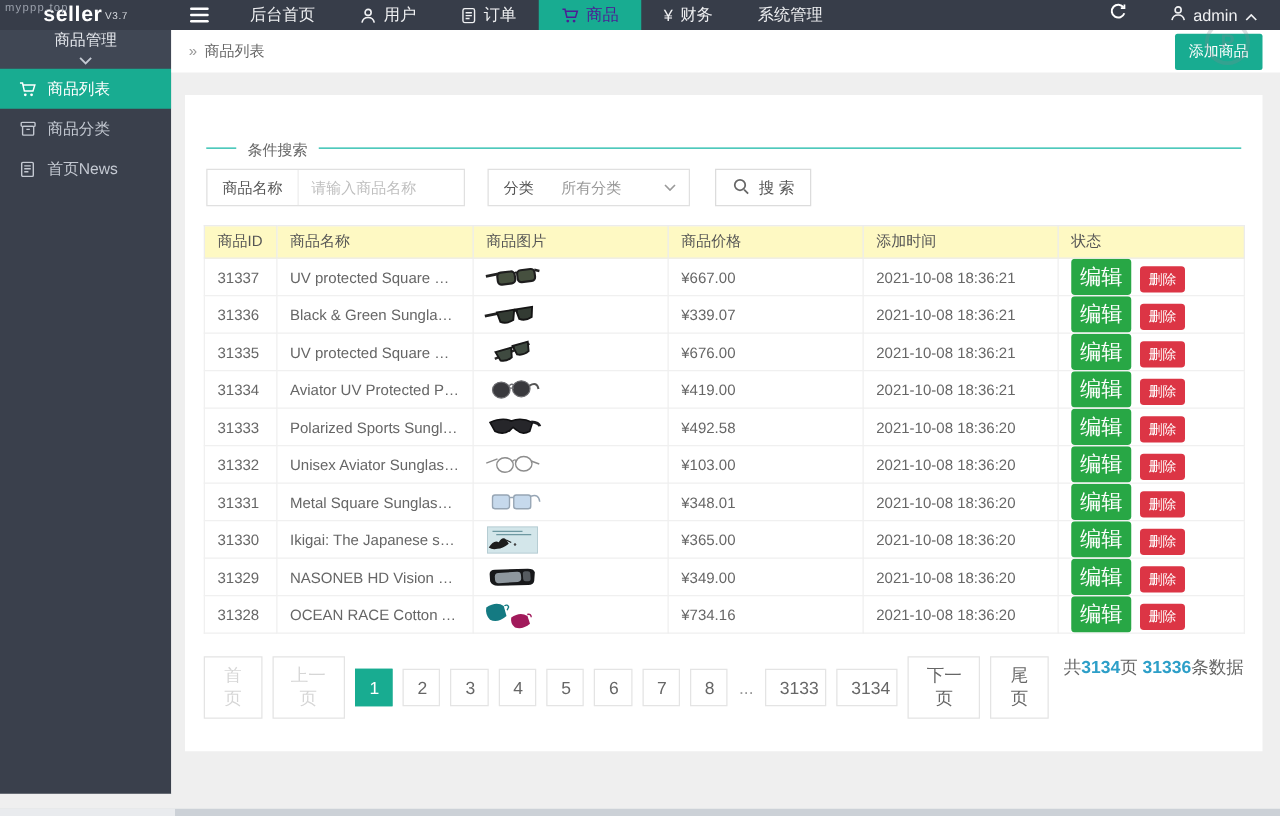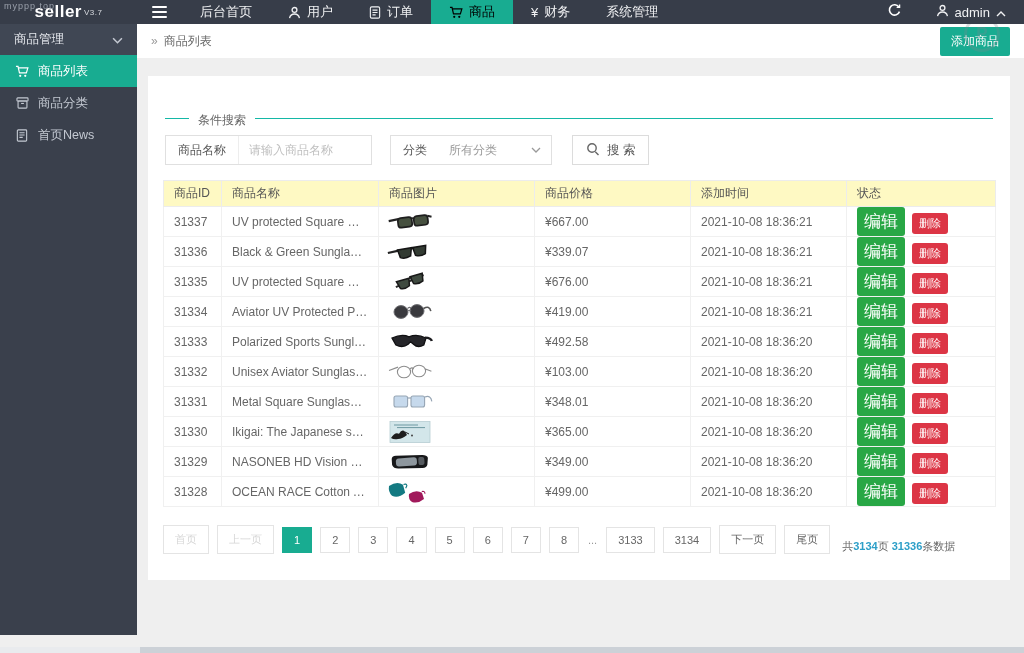--- a/index.html
+++ b/index.html
@@ -10,33 +10,33 @@
     --accent:#18ac91; --green:#28a745; --red:#dc3545; --hl:#2d9fc8;
     --bar:#373d49; --side:#3a404c;
   }
 
   
   .topbar { height:24px; background:var(--bar); display:flex; align-items:stretch; position:relative; z-index:3; }
   .watermark { position:absolute; top:1px; left:4px; font-size:9px; color:#9aa0ab; letter-spacing:1px; z-index:5; }
   .logo { width:137px; display:flex; align-items:center; justify-content:center; color:#fff; font-size:17px; font-weight:bold; letter-spacing:.5px; }
   .logo sup { font-size:8px; font-weight:normal; margin-left:2px; color:#d8dbe0; }
   .nav-item { display:flex; align-items:center; gap:6px; padding:0 18px; font-size:13px; color:#f0f1f3; cursor:pointer; }
-  .nav-item.active { background:var(--accent); color:#000000; }
+  .nav-item.active { background:var(--accent); color:#4c1d95; }
   .nav-item .nic { display:flex; align-items:center; }
   .hamburger { padding:0 15px; }
   .hb { display:inline-flex; flex-direction:column; gap:3px; }
   .hb i { display:block; width:15px; height:2px; background:#fff; border-radius:1px; }
   .top-right { margin-left:auto; display:flex; align-items:stretch; }
   .top-icon-btn { display:flex; align-items:center; padding:0 16px; cursor:pointer; }
   .admin { display:flex; align-items:center; gap:6px; padding:0 18px; color:#f0f1f3; font-size:13px; cursor:pointer; }
 
   
   .layout { display:flex; height:611px; }
   .sidebar { width:137px; background:var(--side); flex:none; }
-  .side-group { height:31px; display:flex; align-items:center; justify-content:space-between; padding:0 14px; font-size:12.5px; color:#e4e7ec; background:#404754; cursor:pointer; }
+  .side-group { height:31px; display:flex; align-items:center; justify-content:space-between; padding:0 14px; font-size:12.5px; color:#e4e7ec; background:#404754; cursor:pointer;flex-direction:column; }
   .side-item { height:32px; display:flex; align-items:center; gap:9px; padding:0 15px; font-size:12.5px; color:#c4c9d2; cursor:pointer; }
   .side-item .sic { display:flex; align-items:center; width:14px; justify-content:center; }
   .side-item.active { background:var(--accent); color:#fff; }
 
   .content { flex:1; display:flex; flex-direction:column; background:#efefef; overflow:hidden; }
 
   
   .breadcrumb-bar { height:34px; background:#fff; display:flex; align-items:center; padding:0 14px; position:relative; }
   .crumb-arrow { color:#999; font-size:12px; margin-right:6px; }
   .crumb { font-size:12px; color:#666; }
@@ -61,21 +61,21 @@
   
   table { width:100%; border-collapse:collapse; margin-top:15px; font-size:12px; color:#666; table-layout:fixed; }
   th { background:#fef9c3; font-weight:normal; text-align:left; padding:0 10px; height:26px; border:1px solid #ececec; color:#555; }
   td { padding:0 10px; height:27px; border:1px solid #f0f0f0; overflow:hidden; white-space:nowrap; text-overflow:ellipsis; }
   td.img-cell { padding:1px 6px; }
   td.img-cell svg { display:block; }
   .btn-edit { background:var(--green); color:#fff; border:none; border-radius:3px; font-size:17px; padding:3px 7px; margin-right:7px; cursor:pointer; }
   .btn-del { background:var(--red); color:#fff; border:none; border-radius:3px; font-size:11px; padding:3px 7px; cursor:pointer; }
 
   
-  .pagination { display:flex; align-items:flex-end; gap:8px; margin-top:18px; font-size:11px; color:#666; flex-wrap:nowrap; }
+  .pagination { display:flex; align-items:flex-start; gap:8px; margin-top:18px; font-size:14px; color:#666; flex-wrap:nowrap; }
   .page-btn { min-width:14px; padding:6px 11px; border:1px solid #e4e4e4; background:#fff; text-align:center; color:#666; cursor:pointer; }
   .page-btn.disabled { color:#d6d6d6; cursor:default; }
   .page-btn.active { background:var(--accent); border-color:var(--accent); color:#fff; }
   .dots { color:#999; padding:0 1px; }
   .summary { margin-left:4px; color:#666; white-space:nowrap; }
   .summary b { color:var(--hl); font-weight:bold; }
 
   
   .hscroll { position:absolute; left:0; bottom:0; width:1024px; height:6px; background:#ccd1d7; }
   .hscroll .thumb { width:140px; height:6px; background:#e9ebee; }
@@ -396,21 +396,21 @@
             </tr>
             <tr>
               <td>31328</td>
               <td>OCEAN RACE Cotton Anti Polluti...</td>
               <td class="img-cell"><span><svg width="50" height="24" viewBox="0 0 50 24">
                     <path d="M4 6q8-5.2 14-1.2l2.2 8q-7 6-13.2 3q-4-4-3-9.8z" fill="#147a82"></path>
                     <path d="M18.5 4.6q2.6-1.4 3.4 1l-1.2 2.6" stroke="#147a82" stroke-width="1.1" fill="none"></path>
                     <path d="M24 14q7-5 13-1.2l2 6.2q-6 5-12 3q-4-3-3-8z" fill="#a11a5b"></path>
                     <path d="M36.8 11.6q3-1 3.2 2.2" stroke="#a11a5b" stroke-width="1.1" fill="none"></path>
                   </svg></span></td>
-              <td>¥499.00</td>
+              <td>¥734.16</td>
               <td>2021-10-08 18:36:20</td>
               <td><button class="btn-edit">编辑</button><button class="btn-del">删除</button></td>
             </tr>
           </tbody>
       </table>
 
       <div class="pagination">
         <span id="page-btns" style="display:flex;gap:8px;align-items:center">
             <span class="page-btn disabled">首页</span>
             <span class="page-btn disabled">上一页</span>

